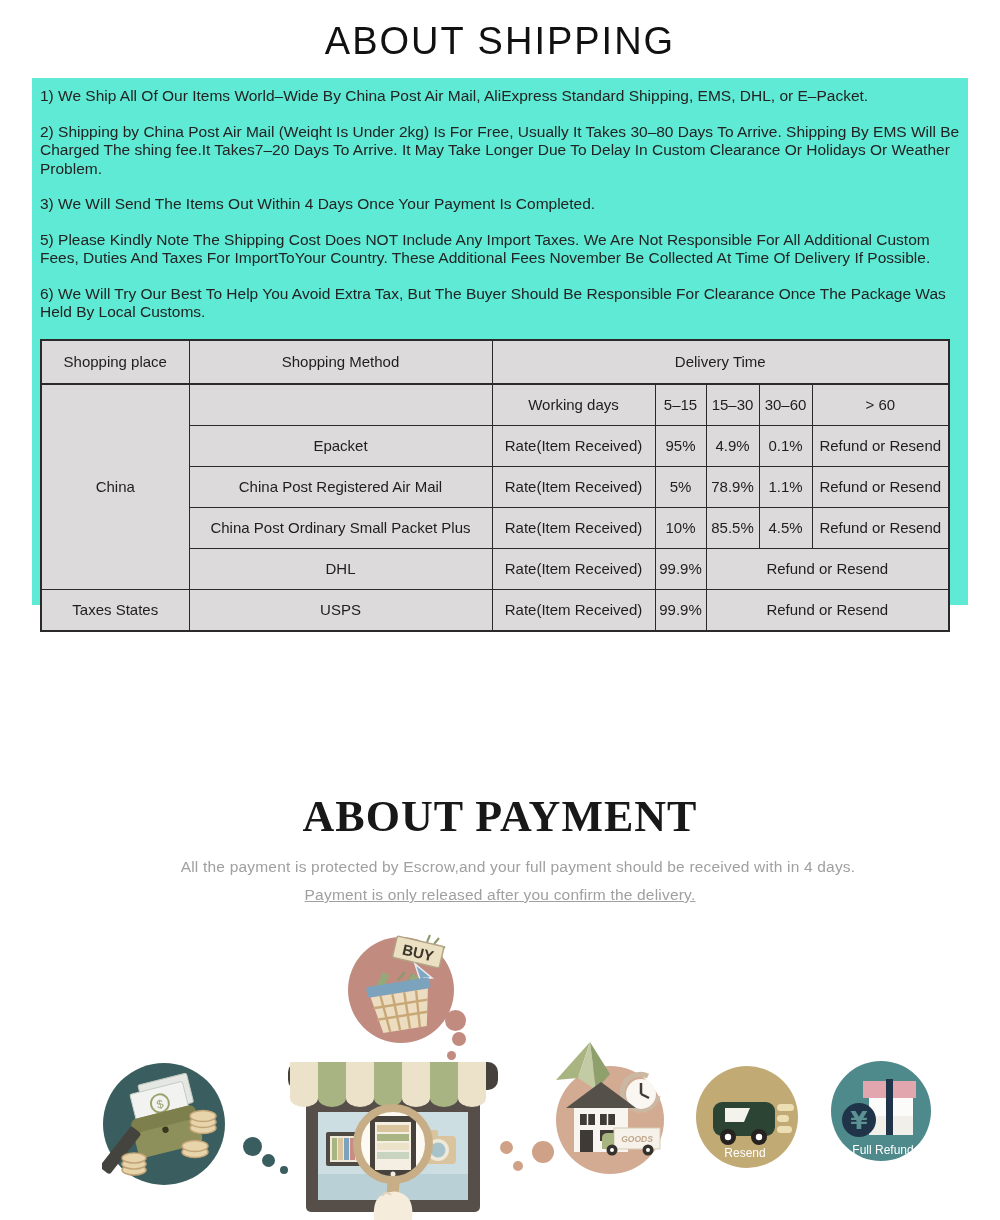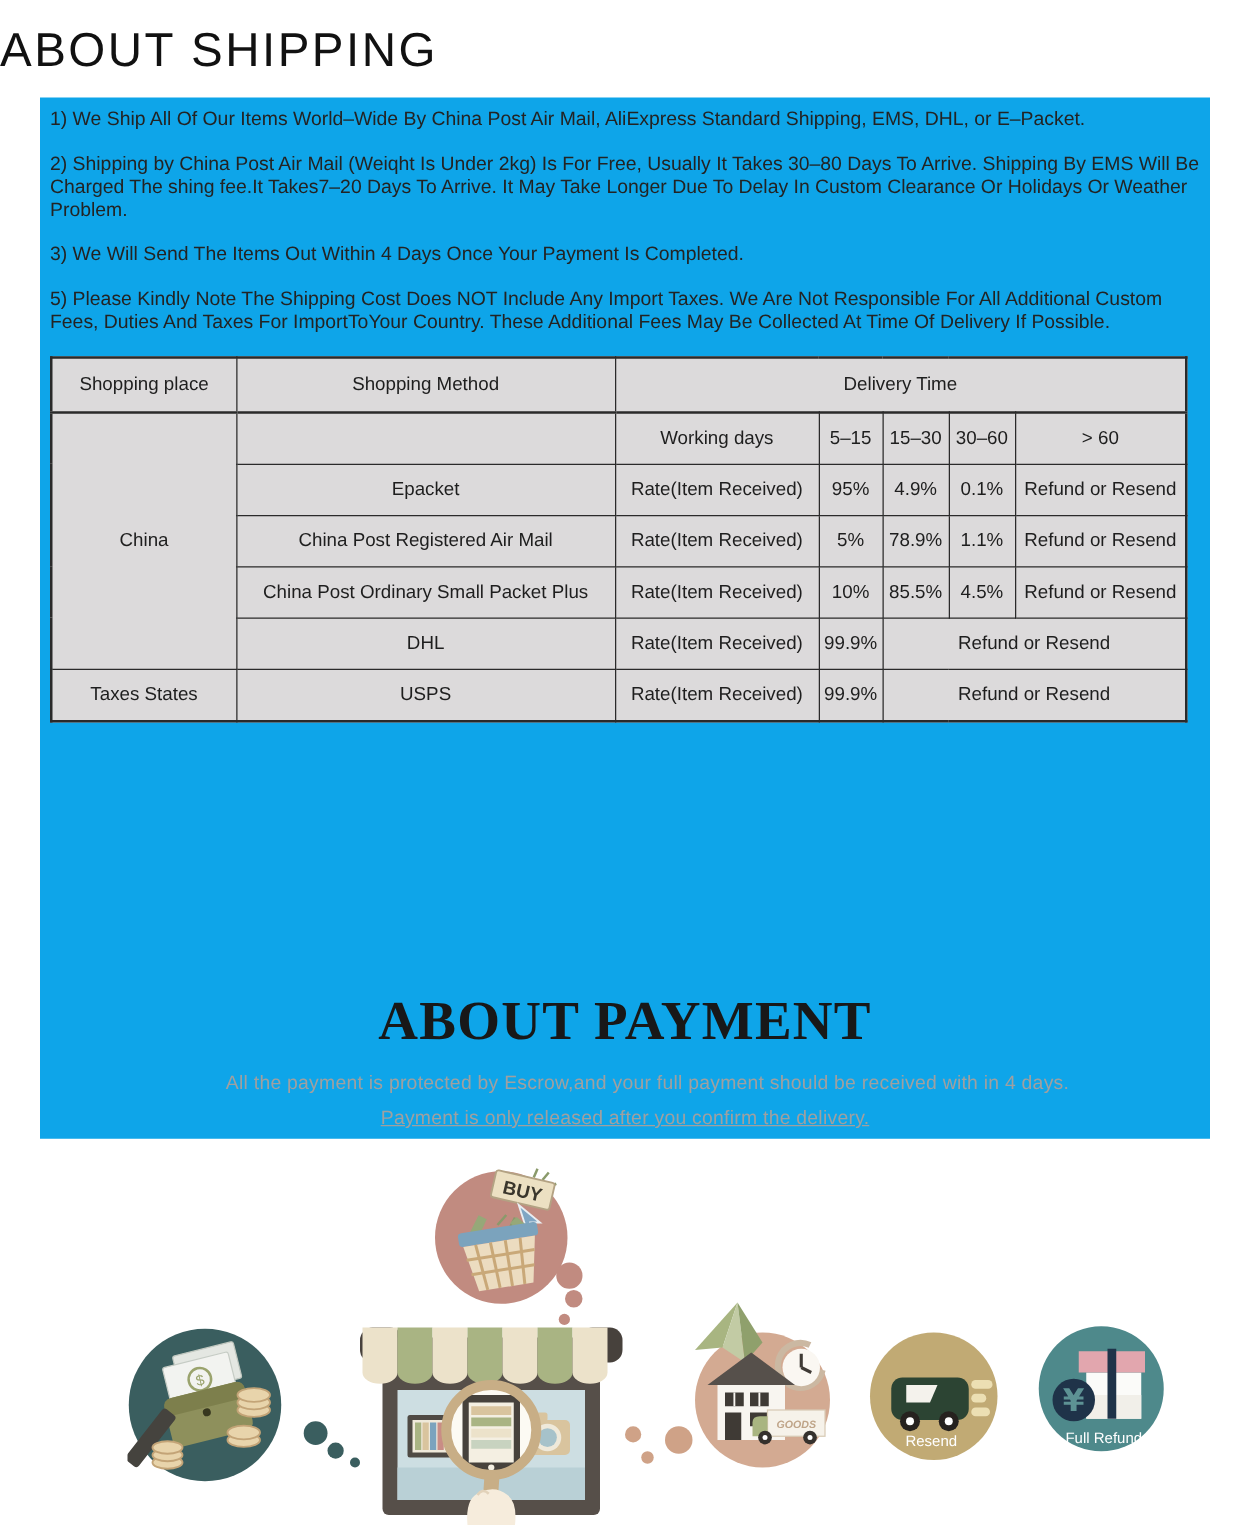--- a/index.html
+++ b/index.html
@@ -2,39 +2,39 @@
 <html><head>
 <meta charset="utf-8">
 <style>
   html,body{margin:0;padding:0;background:#ffffff;}
   body{
     width:1000px;height:1220px;position:relative;overflow:hidden;
     font-family:"Liberation Sans","DejaVu Sans",sans-serif;color:#222;
   }
   
   .shipping-title{
-    position:absolute;top:20px;left:0;width:1000px;
+    position:absolute;top:20px;left:0;width:1000px;text-align:center;
     font-size:38px;font-weight:400;letter-spacing:2px;color:#111;
   }
   .payment-title{
     position:absolute;top:791px;left:0;width:1000px;text-align:center;
     font-family:"Liberation Serif","DejaVu Serif",serif;
     font-size:44px;font-weight:700;letter-spacing:1px;color:#181818;
   }
   .payment-sub{
     position:absolute;left:0;width:1000px;text-align:center;
     font-size:15.5px;color:#a0a0a0;letter-spacing:.2px;
   }
   .payment-sub.l1{top:858px;padding-left:18px;}
   .payment-sub.l2{top:886px;text-decoration:underline;}
 
   
   .info-panel{
-    position:absolute;left:32px;top:78px;width:936px;height:833px;
-    background:#0ea5e9;box-sizing:border-box;padding:9px 8px 0 8px;
+    position:absolute;left:32px;top:78px;width:936px;height:527px;
+    background:#5eead4;box-sizing:border-box;padding:9px 8px 0 8px;
   }
   .info-panel p{
     margin:0 0 17px 0;font-size:15.5px;line-height:18.5px;color:#232323;
     letter-spacing:0px;
   }
 
   
   table.ship-table{
     border-collapse:collapse;width:908px;margin-top:2px;
     table-layout:fixed;background:#dcdadb;
@@ -55,21 +55,22 @@
 </style>
 </head>
 <body>
 
 <div class="shipping-title">ABOUT SHIPPING</div>
 
 <div class="info-panel">
   <p>1) We Ship All Of Our Items World–Wide By China Post Air Mail, AliExpress Standard Shipping, EMS, DHL, or E–Packet.</p>
   <p>2) Shipping by China Post Air Mail (Weiqht Is Under 2kg) Is For Free, Usually It Takes 30–80 Days To Arrive. Shipping By EMS Will Be Charged The shing fee.It Takes7–20 Days To Arrive. It May Take Longer Due To Delay In Custom Clearance Or Holidays Or Weather Problem.</p>
   <p>3) We Will Send The Items Out Within 4 Days Once Your Payment Is Completed.</p>
-  <p>5) Please Kindly Note The Shipping Cost Does NOT Include Any Import Taxes. We Are Not Responsible For All Additional Custom Fees, Duties And Taxes For ImportToYour Country. These Additional Fees May Be Collected At Time Of Delivery If Possible.</p>
+  <p>5) Please Kindly Note The Shipping Cost Does NOT Include Any Import Taxes. We Are Not Responsible For All Additional Custom Fees, Duties And Taxes For ImportToYour Country. These Additional Fees November Be Collected At Time Of Delivery If Possible.</p>
+  <p>6) We Will Try Our Best To Help You Avoid Extra Tax, But The Buyer Should Be Responsible For Clearance Once The Package Was Held By Local Customs.</p>
 
   <table class="ship-table">
     <colgroup>
       <col style="width:148px">
         <col style="width:303px">
         <col style="width:163px">
       <col style="width:51px">
         <col style="width:53px">
         <col style="width:53px">
         <col style="width:137px">

